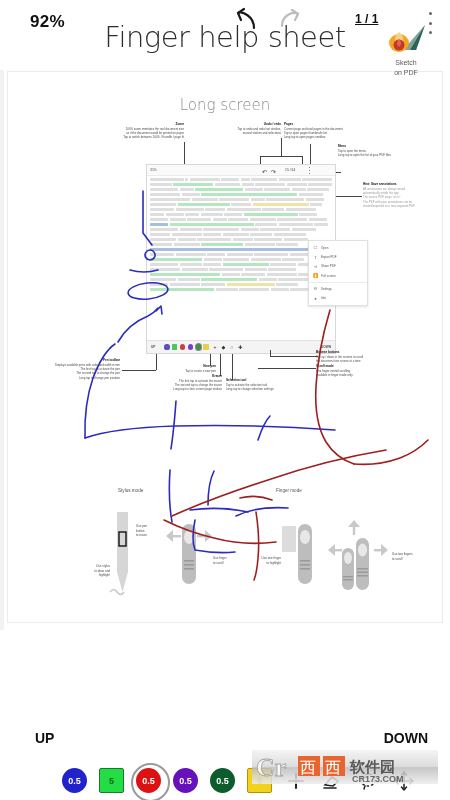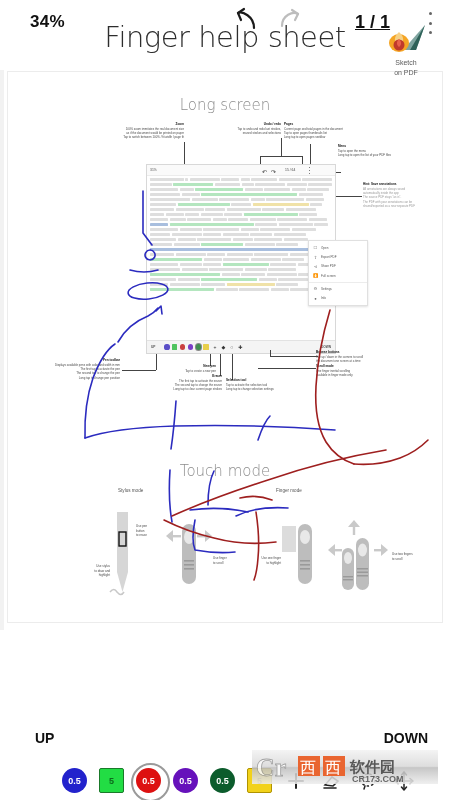--- a/index.html
+++ b/index.html
@@ -23,21 +23,21 @@
   }
   #zoom-level {
     position: absolute; left: 30px; top: 12px;
     font-size: 17px; font-weight: bold; color: #111;
     letter-spacing: 0.3px;
   }
   #undo-btn { position: absolute; left: 232px; top: 6px; width: 30px; height: 28px; }
   #redo-btn { position: absolute; left: 275px; top: 6px; width: 30px; height: 28px; }
   #page-indicator {
     position: absolute; left: 355px; top: 12px;
-    font-size: 18px; font-weight: bold; color: #111; text-decoration: underline;
+    font-size: 12px; font-weight: bold; color: #111; text-decoration: underline;
   }
   #kebab-btn {
     position: absolute; left: 424px; top: 10px;
     width: 12px; height: 26px;
     display: flex; flex-direction: column; justify-content: space-between;
     align-items: center; padding: 2px 0;
   }
   #kebab-btn i {
     display: block; width: 3px; height: 3px; border-radius: 50%;
     background: #666;
@@ -213,21 +213,21 @@
 </style>
 </head>
 <body>
 
 <div id="app">
 
   <div id="side-edge"></div>
 
   <div id="topbar">
 
-    <div id="zoom-level">34%</div>
+    <div id="zoom-level">92%</div>
 
     <div id="undo-btn">
       <svg width="30" height="28" viewBox="0 0 30 28">
         <path d="M22 22 C22 10, 10 5, 6 7" stroke="#1b1b1b" stroke-width="2.2" fill="none" stroke-linecap="round"></path>
         <path d="M6 7 L12 3 M6 7 L9 14" stroke="#1b1b1b" stroke-width="2.2" fill="none" stroke-linecap="round"></path>
       </svg>
     </div>
 
     <div id="redo-btn">
       <svg width="30" height="28" viewBox="0 0 30 28">
@@ -258,21 +258,20 @@
       <span class="logo-text">Sketch</span>
       <span class="logo-text">on PDF</span>
     </div>
 
     <div id="title-handwritten">Finger help sheet</div>
   </div>
 
   <div id="page">
 
     <div class="sec-title" id="main-screen-title">Long screen</div>
-    <div class="sec-title" id="touch-mode-title">Touch mode</div>
 
     <div class="callout r" style="left:18px; top:50px; width:158px;">
       <b>Zoom</b>
       <span>100% zoom immitates the real document size</span><br>
       <span>as if the document would be printed on paper</span><br>
       <span>Tap to switch between 100% / fit width / page fit</span>
     </div>
     <div class="lead v" style="left:176px; top:70px; height:22px;"></div>
 
     <div class="callout r" style="left:178px; top:50px; width:95px;">

